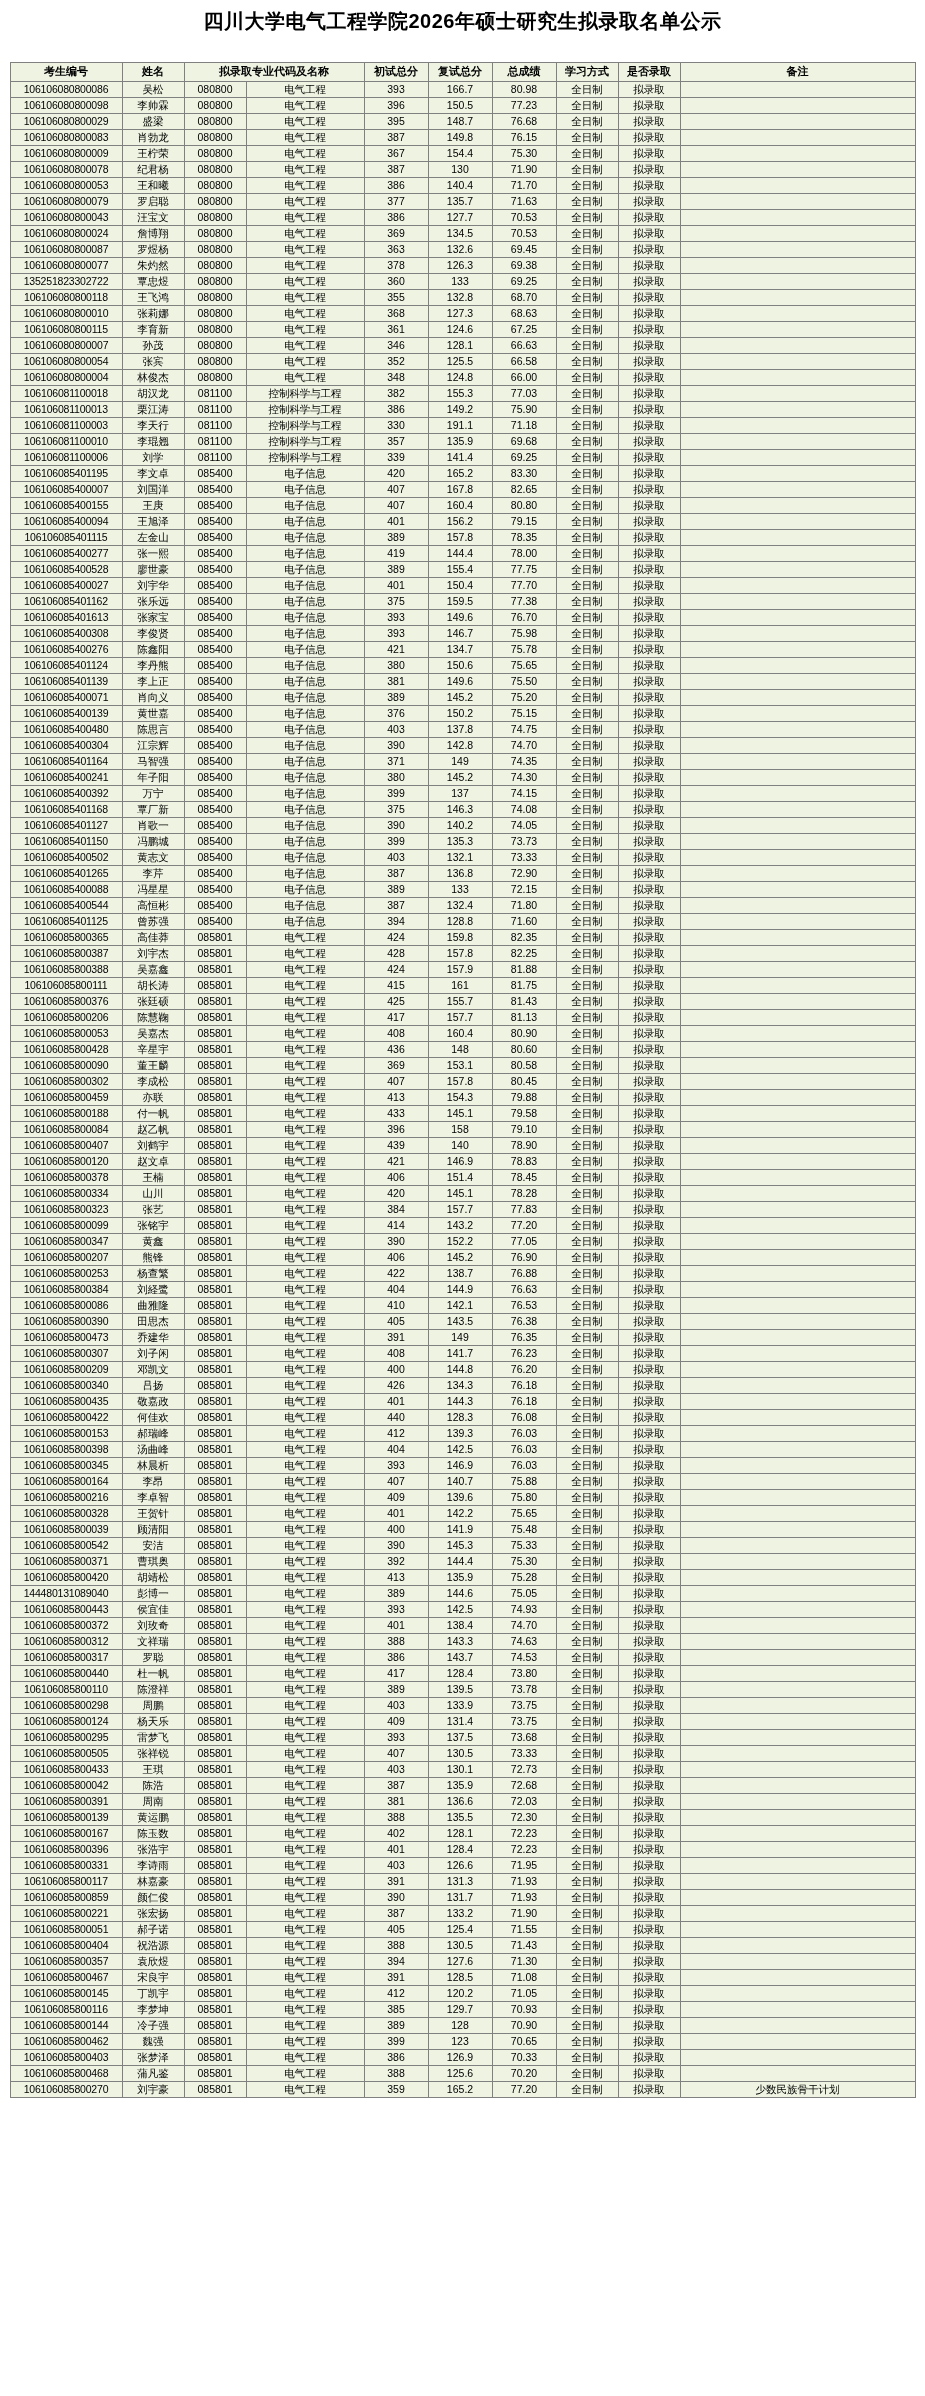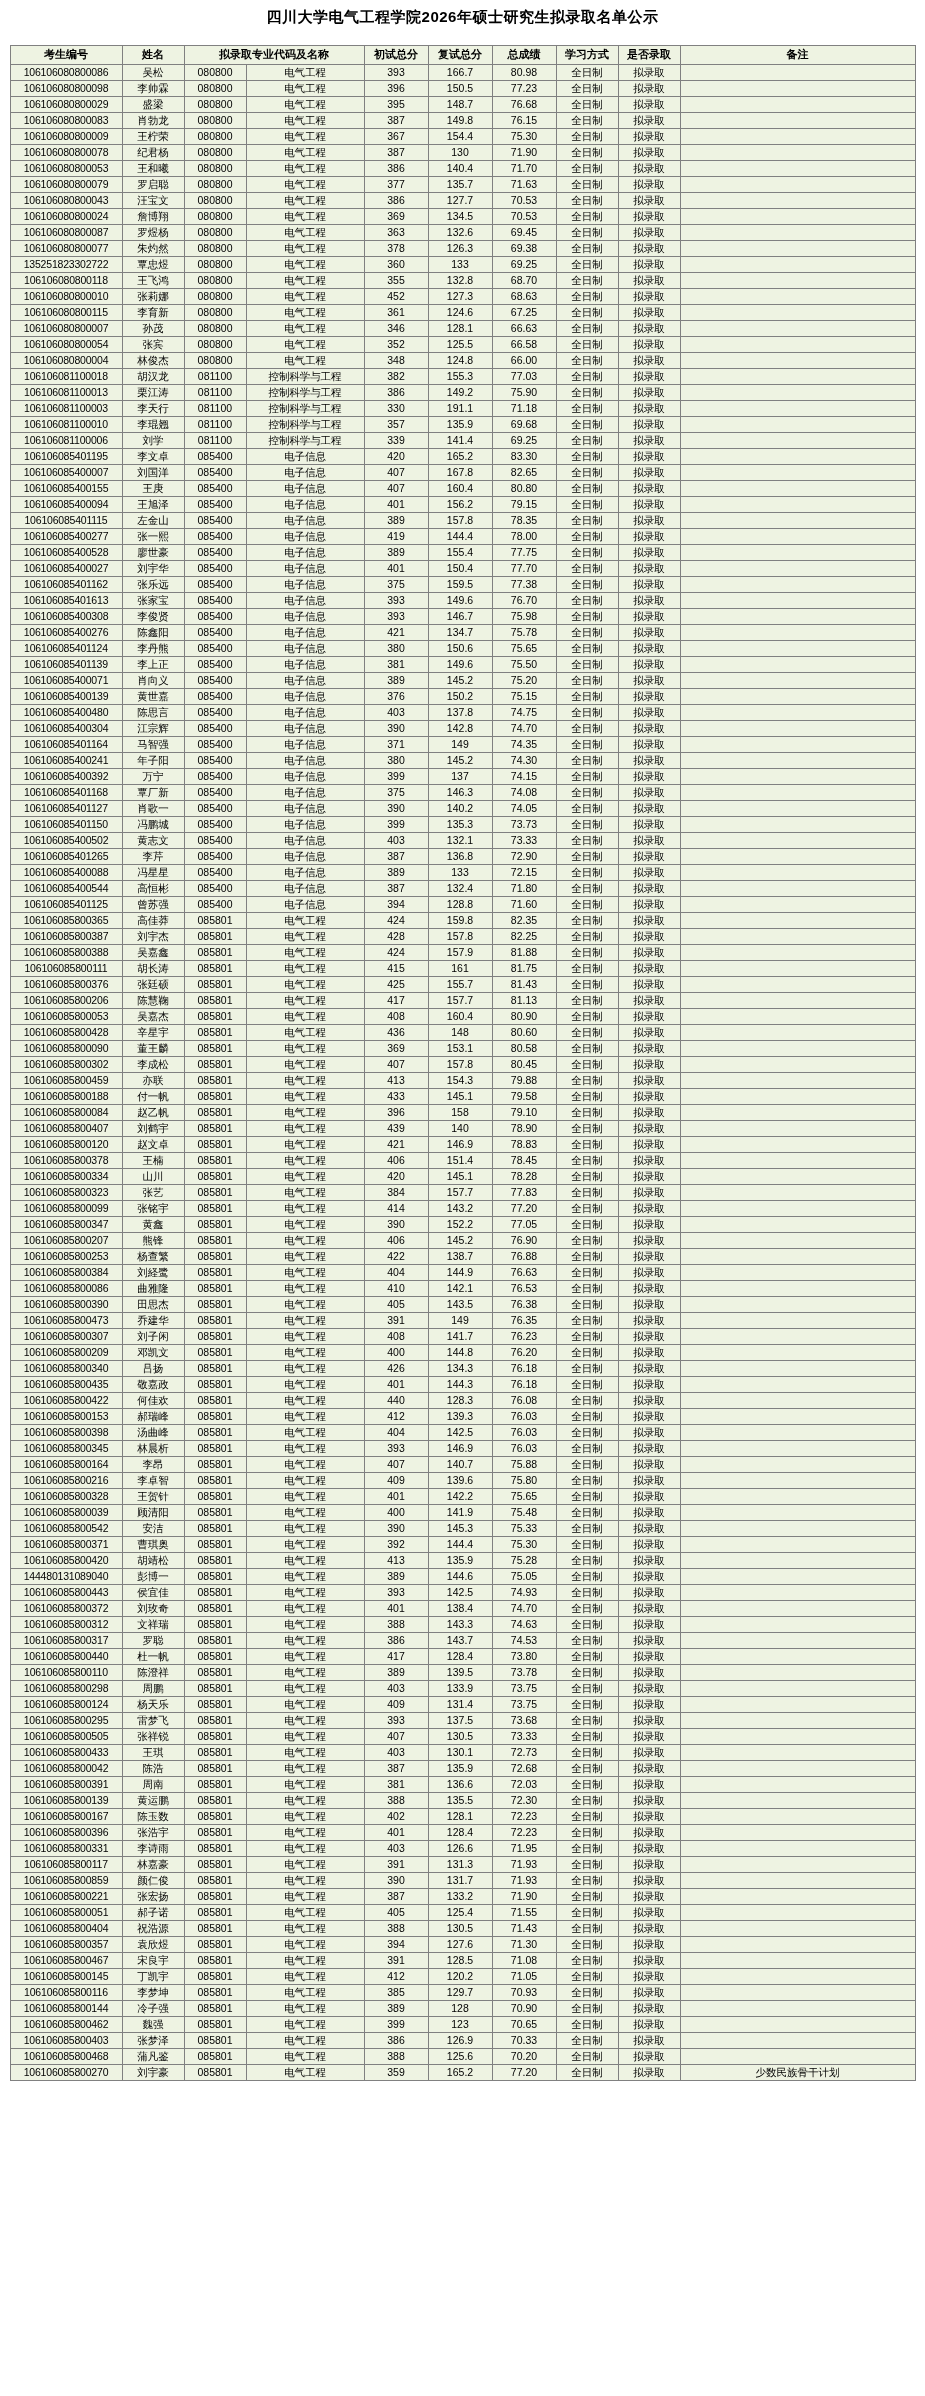--- a/index.html
+++ b/index.html
@@ -1,19 +1,19 @@
 <!DOCTYPE html>
 <html><head>
 <meta charset="utf-8">
 <style>
   html,body{margin:0;padding:0;background:#ffffff;}
   body{font-family:"Liberation Sans","DejaVu Sans",sans-serif;}
   .page{width:925px;margin:0 auto;background:#fff;}
-  .doc-title{text-align:center;font-size:15px;font-weight:bold;color:#000;padding:8px 0 18px 0;letter-spacing:.5px;}
-  table{border-collapse:collapse;width:905px;margin:0 auto;table-layout:fixed;}
+  .doc-title{text-align:center;font-size:20px;font-weight:bold;color:#000;padding:8px 0 11px 0;letter-spacing:.5px;}
+  table{border-collapse:collapse;width:905px;margin:16px auto;table-layout:fixed;}
   th,td{border:1px solid #808080;font-size:10.5px;line-height:1.05;padding:0;height:15px;text-align:center;color:#000;overflow:hidden;white-space:nowrap;}
   thead th{background:#eef3e2;font-weight:bold;font-size:11px;height:18px;}
   tbody tr td{background:#eef3e2;}
   .c0{width:112px;}
   .c1{width:62px;}
   .c2{width:62px;}
   .c3{width:118px;}
   .c4{width:64px;}
   .c5{width:64px;}
   .c6{width:64px;}
@@ -221,21 +221,21 @@
           <td class="c6">68.70</td>
           <td class="c7">全日制</td>
           <td class="c8">拟录取</td>
           <td class="c9"></td>
         </tr>
         <tr>
           <td class="c0">106106080800010</td>
           <td class="c1">张莉娜</td>
           <td class="c2">080800</td>
           <td class="c3">电气工程</td>
-          <td class="c4">452</td>
+          <td class="c4">368</td>
           <td class="c5">127.3</td>
           <td class="c6">68.63</td>
           <td class="c7">全日制</td>
           <td class="c8">拟录取</td>
           <td class="c9"></td>
         </tr>
         <tr>
           <td class="c0">106106080800115</td>
           <td class="c1">李育新</td>
           <td class="c2">080800</td>

